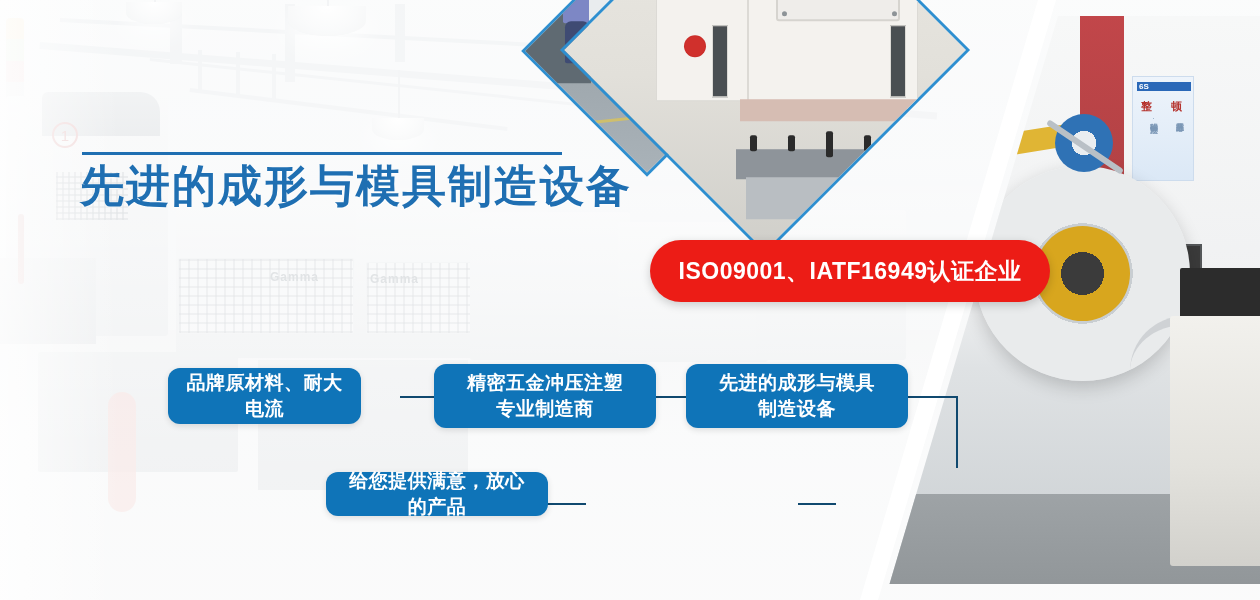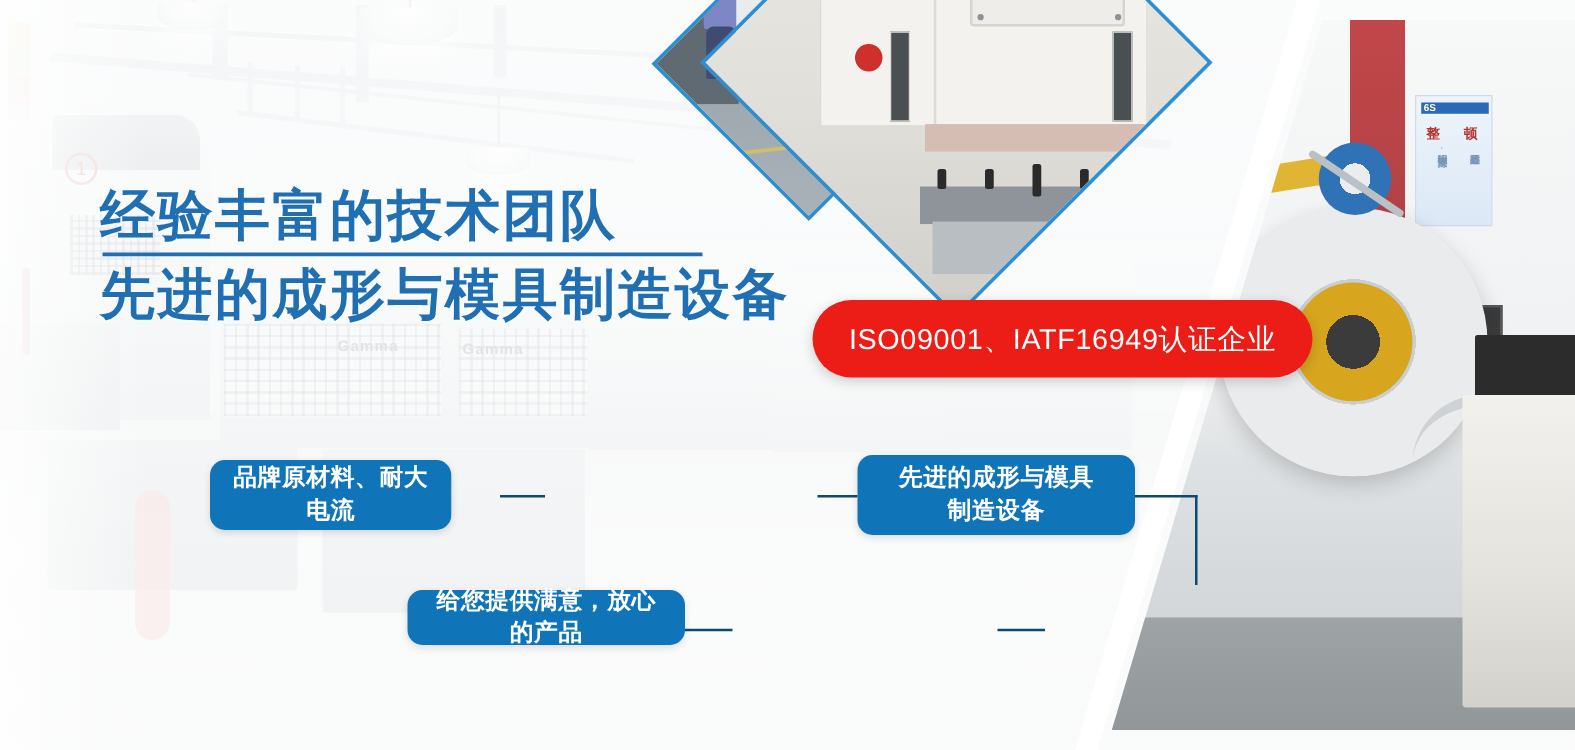--- a/index.html
+++ b/index.html
@@ -208,21 +208,21 @@
   }
   .hl-2 { font-size:44px; line-height:50px; white-space:nowrap; }
 
   
   .badge {
     position:absolute; left:650px; top:240px;
     width:400px; height:62px;
     background:#ec1c16;
     border-radius:31px 31px 31px 31px;
     display:flex; align-items:center; justify-content:center;
-    color:#ffffff; font-size:23px; font-weight:normal; letter-spacing:.5px;
+    color:#ffffff; font-size:23px; font-weight:bold; letter-spacing:.5px;
     box-shadow:0 3px 10px rgba(0,0,0,.18);
   }
 
   
   .fbox {
     position:absolute;
     background:#0f74b8;
     color:#ffffff;
     border-radius:12px;
     display:flex; align-items:center; justify-content:center;
@@ -360,33 +360,34 @@
       <div class="diebolt" style="left:190px;top:286px;"></div>
       <div class="diebolt" style="left:228px;top:286px;"></div>
       <div class="diebolt" style="left:266px;top:282px;height:26px;"></div>
       <div class="diebolt" style="left:304px;top:286px;"></div>
       <div class="diebolt" style="left:338px;top:286px;"></div>
       <div class="die" style="left:186px;top:328px;width:160px;height:42px;background:#b9bec2;"></div>
     </div>
   </div>
 
   <div class="headline">
-    <div class="hl-1">经验丰富的技术团队</div>
     <div class="hl-rule"></div>
     <div class="hl-2">先进的成形与模具制造设备</div>
   </div>
 
   <div class="badge">ISO09001、IATF16949认证企业</div>
 
   <div class="conn conn-h" style="left:400px;top:396px;width:36px;"></div>
   <div class="conn conn-h" style="left:654px;top:396px;width:32px;"></div>
   <div class="conn conn-h" style="left:906px;top:396px;width:52px;"></div>
   <div class="conn conn-v" style="left:956px;top:396px;height:72px;"></div>
   <div class="conn conn-h" style="left:798px;top:503px;width:38px;"></div>
   <div class="conn conn-h" style="left:546px;top:503px;width:40px;"></div>
 
   <div class="fbox" style="left:168px;top:368px;width:193px;height:56px;">品牌原材料、耐大电流</div>
+  <div class="fbox" style="left:434px;top:364px;width:222px;height:64px;">精密五金冲压注塑
+专业制造商</div>
   <div class="fbox" style="left:686px;top:364px;width:222px;height:64px;">先进的成形与模具
 制造设备</div>
   <div class="fbox" style="left:326px;top:472px;width:222px;height:44px;">给您提供满意，放心
 的产品</div>
 
 </div>
 
 </body></html>

